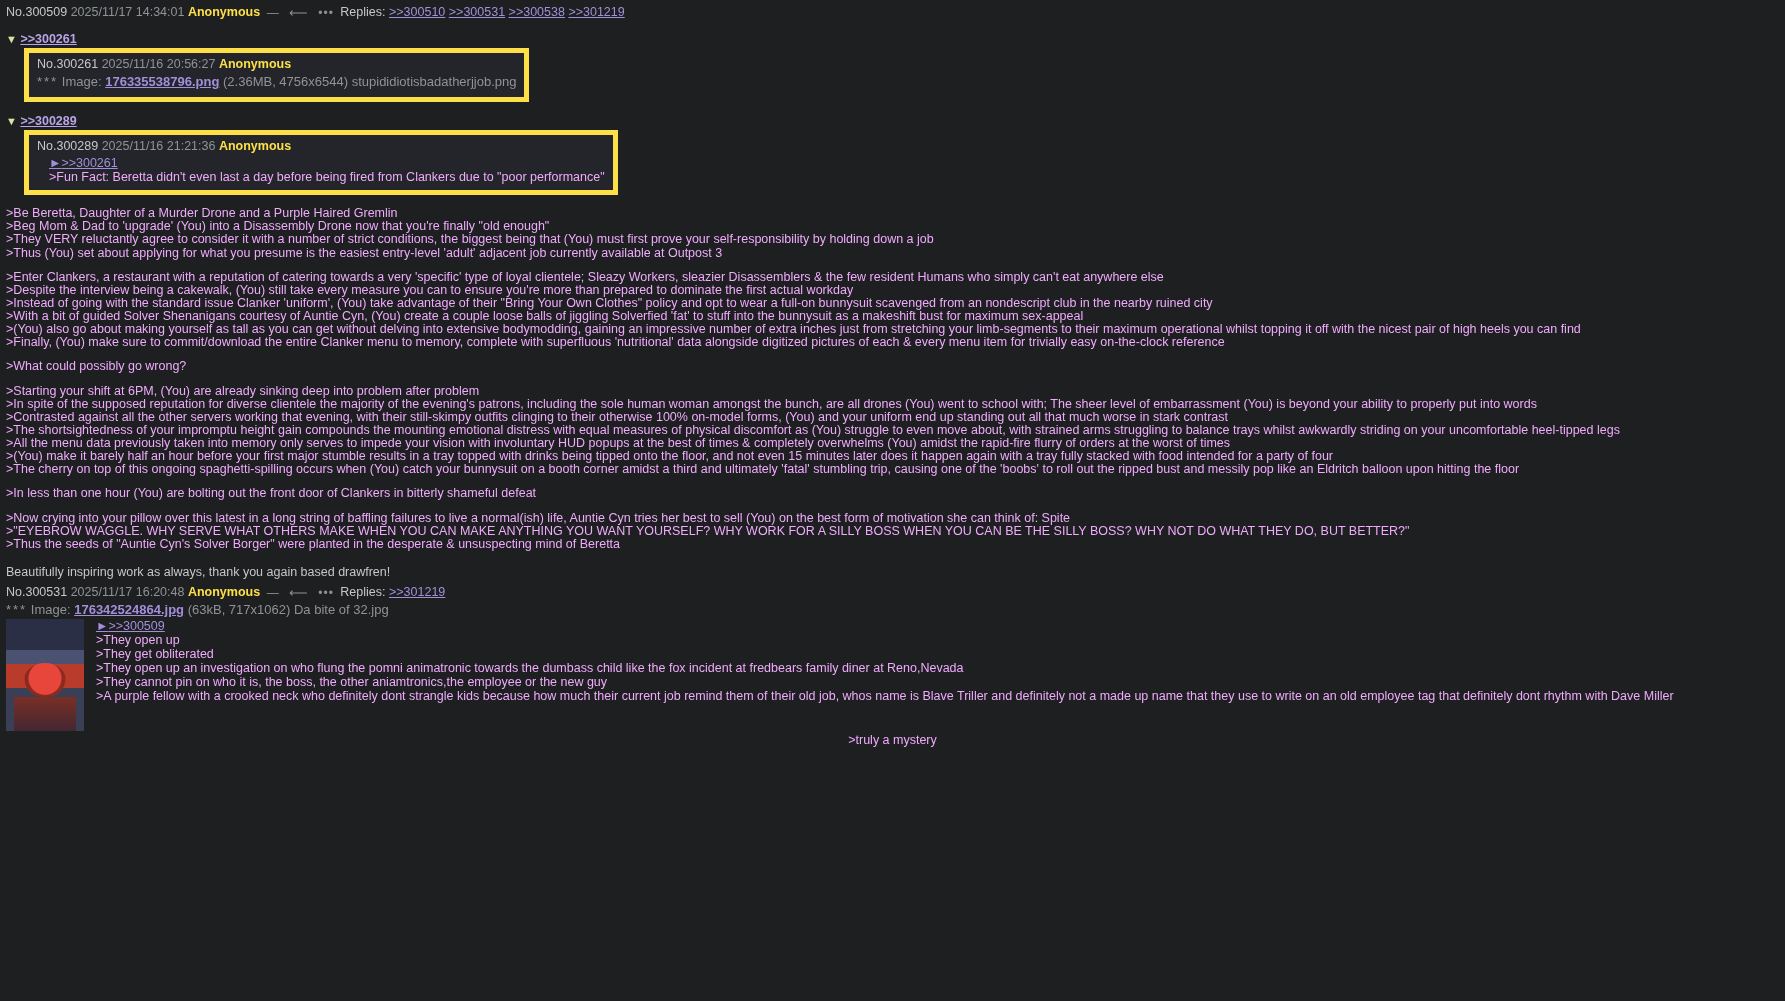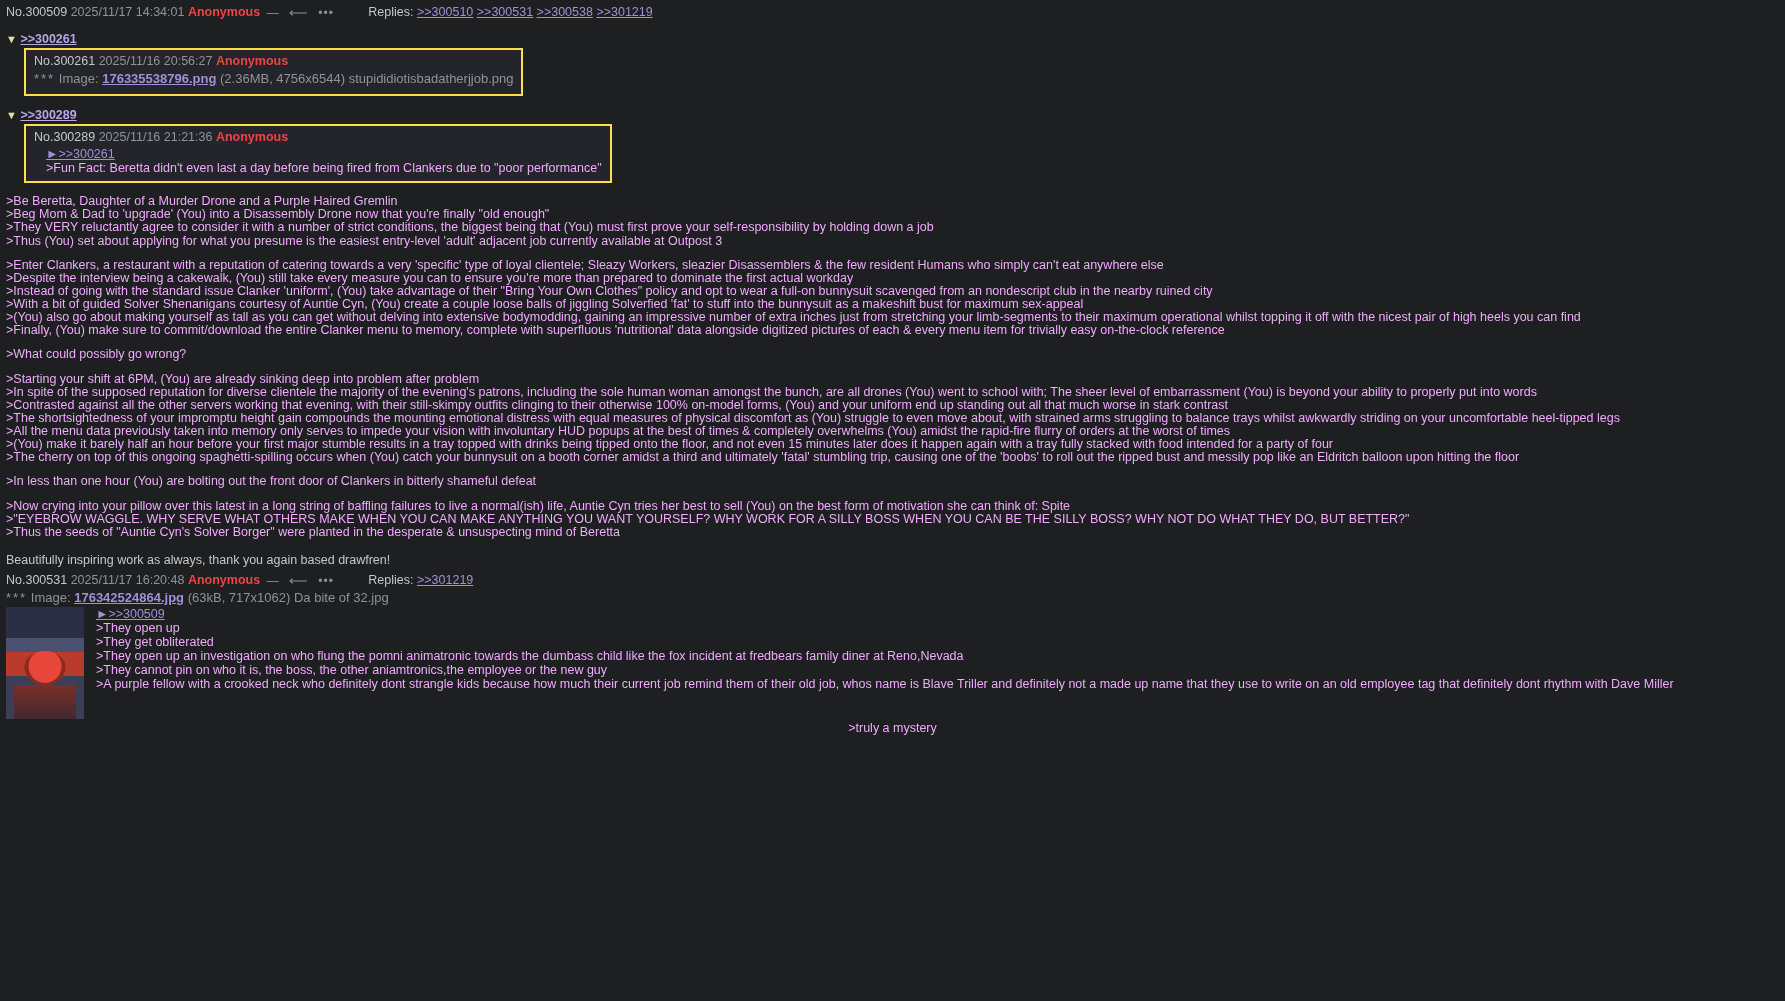--- a/index.html
+++ b/index.html
@@ -20,44 +20,44 @@
     box-sizing: border-box;
     width: 1785px;
   }
   a {
     color: #a38fd9;
     text-decoration: underline;
     cursor: pointer;
   }
   .postnum { color: #c5c8c6; font-weight: normal; }
   .date { color: #8f9396; }
-  .name { color: #ef4444; font-weight: bold; }
+  .name { color: #fde047; font-weight: bold; }
   .quote { color: #f0abfc; }
   .quotelink { color: #a38fd9; text-decoration: underline; }
-  .reply-label { color: #c5c8c6; margin-left: 28px; }
+  .reply-label { color: #c5c8c6; }
   .subject-row { margin: 1px 0 2px 0; white-space: nowrap; }
   .ctrl {
     display: inline-block;
     color: #8d8f91;
     margin: 0 3px;
     vertical-align: middle;
     font-size: 12px;
     letter-spacing: 1px;
   }
   .arrow-glyph { font-size: 13px; }
   .filebar { color: #8f9396; font-size: 13px; margin: 2px 0 2px 0; }
   .filebar .fname { color: #a38fd9; text-decoration: underline; font-weight: bold; }
   .filebar .stars { color: #8f9396; letter-spacing: 2px; }
 
   .backlink-row { margin-top: 12px; margin-bottom: 2px; }
   .tri { color: #e0e0a0; font-size: 11px; }
   .backlink { color: #b9a5e8; font-weight: bold; text-decoration: underline; }
 
   .qpost {
-    border: 2px solid #fde047;
+    border: 5px solid #fde047;
     background: #23252a;
     display: inline-block;
     padding: 4px 8px 6px 8px;
     margin-left: 18px;
     max-width: 1200px;
   }
   .qpost .hdr { margin-bottom: 3px; }
   .thumb-wrap { display: flex; gap: 10px; margin-top: 3px; }
   .thumb {
     width: 82px;

